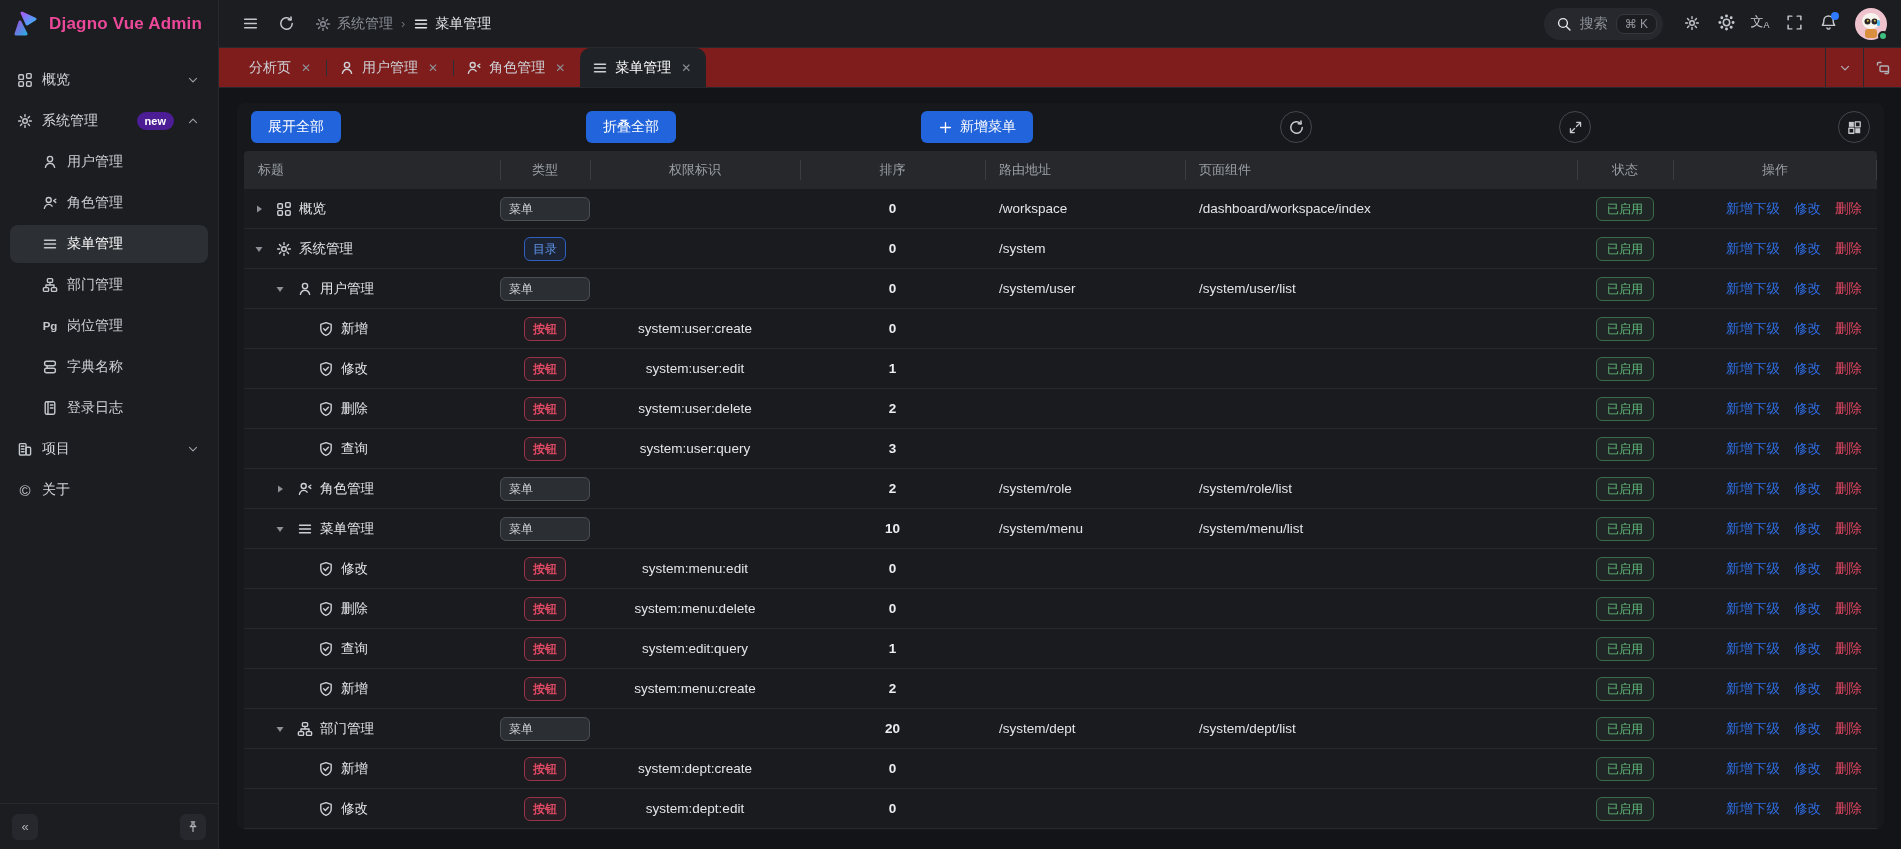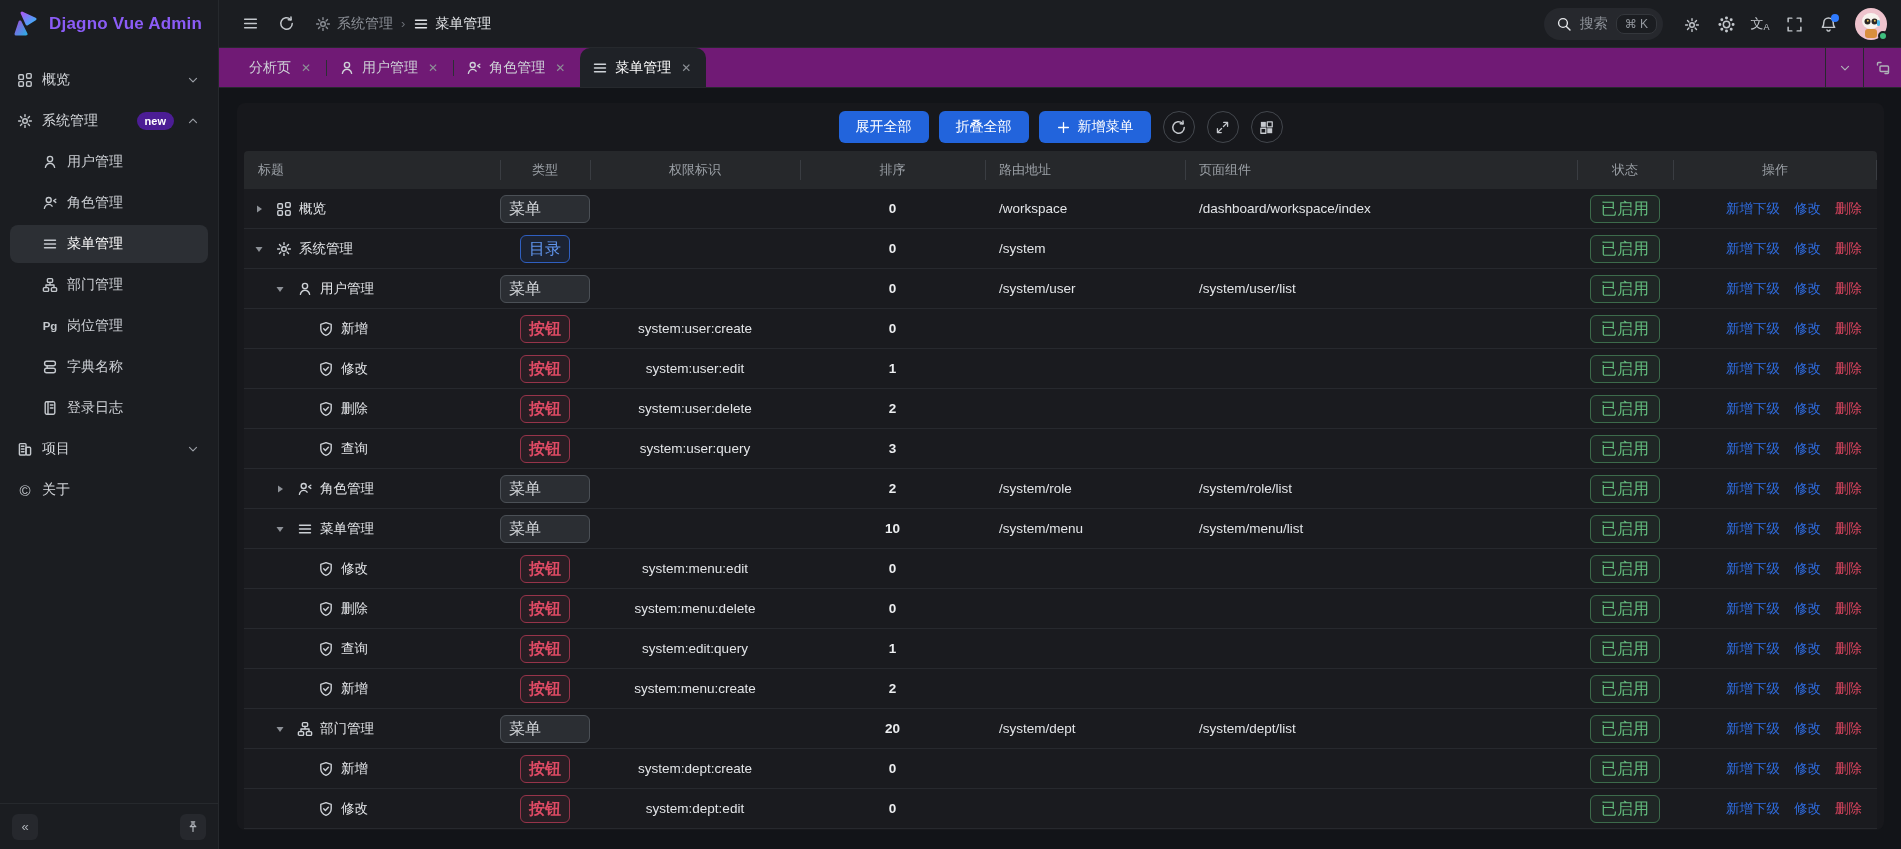--- a/index.html
+++ b/index.html
@@ -3,82 +3,82 @@
 <meta charset="utf-8">
 <style>
   * { margin:0; padding:0; box-sizing:border-box; }
   html,body { background:#0d0f12; }
   body { font-family:"Liberation Sans","DejaVu Sans",sans-serif; }
   .app { position:relative; width:1901px; height:849px; background:#121418; overflow:hidden; color:#e5e7ea; }
 
   
   .sidebar { position:absolute; left:0; top:0; width:219px; height:849px; background:#1b1d21; border-right:1px solid #26292d; display:flex; flex-direction:column; }
   .logo-row { height:48px; display:flex; align-items:center; padding:0 13px; gap:8px; flex:0 0 auto; }
-  .logo-title { font-size:17px; font-weight:bold; color:#8b5cf6; letter-spacing:.2px; white-space:nowrap; }
+  .logo-title { font-size:17px; font-weight:bold; color:#ec4899; letter-spacing:.2px; white-space:nowrap; }
   .menu { flex:1 1 auto; padding:10px 0 0; overflow:hidden; }
   .mi { height:38px; margin:3px 10px; padding:0 8px 0 6px; border-radius:8px; display:flex; align-items:center; gap:8px; font-size:14px; color:#d3d6da; cursor:pointer; }
   .mi .ic { width:18px; height:18px; display:flex; align-items:center; justify-content:center; color:#c4c8cd; flex:0 0 auto; }
   .mi.sub { padding-left:31px; color:#cdd0d5; }
   .mi.active { background:#2c2f34; color:#ffffff; }
   .mi .chev { margin-left:auto; color:#9a9ea5; display:flex; }
   .badge-new { margin-left:auto; background:#4c1d95; color:#fff; font-size:11px; line-height:18px; padding:0 8px; border-radius:9px; font-weight:bold; }
   .badge-new + .chev { margin-left:4px; }
   .side-footer { flex:0 0 auto; height:46px; border-top:1px solid #26292d; display:flex; align-items:center; justify-content:space-between; padding:0 12px; }
   .foot-btn { width:26px; height:26px; border-radius:6px; background:#26282d; color:#aeb2b8; display:flex; align-items:center; justify-content:center; font-size:13px; cursor:pointer; }
 
   
   .main { position:absolute; left:219px; top:0; width:1682px; height:849px; }
   .hdr { height:48px; background:#1b1d21; border-bottom:1px solid #26292d; display:flex; align-items:center; padding:0 14px 0 16px; gap:6px; }
   .hbtn { width:30px; height:30px; border-radius:6px; display:flex; align-items:center; justify-content:center; color:#c3c7cc; cursor:pointer; }
   .crumbs { display:flex; align-items:center; gap:8px; margin-left:8px; font-size:14px; }
   .crumb { display:flex; align-items:center; gap:6px; color:#8b8f96; cursor:pointer; }
   .crumb.cur { color:#e4e6e9; }
   .crumb-sep { color:#6b6f76; font-size:13px; }
-  .hdr-right { margin-left:auto; display:flex; align-items:flex-end; gap:4px; }
+  .hdr-right { margin-left:auto; display:flex; align-items:flex-start; gap:4px; }
   .search-pill { height:32px; background:#26282d; border-radius:16px; display:flex; align-items:center; gap:8px; padding:0 6px 0 12px; margin-right:10px; cursor:pointer; }
   .search-pill .ph { color:#8b8f96; font-size:14px; }
   .kbd { background:#1b1d21; border:1px solid #34373c; color:#9599a0; font-size:12px; border-radius:8px; padding:2px 8px; }
   .bell-wrap { position:relative; }
   .bell-dot { position:absolute; top:4px; right:4px; width:8px; height:8px; border-radius:50%; background:#2f7bff; }
   .avatar { position:relative; width:32px; height:32px; margin-left:8px; cursor:pointer; }
   .avatar .dot { position:absolute; right:-1px; bottom:-1px; width:10px; height:10px; border-radius:50%; background:#3fbf7f; border:2px solid #1b1d21; }
 
   
-  .tabbar { height:40px; background:#701a75; border-bottom:1px solid #26292d; display:flex; align-items:stretch; }
+  .tabbar { height:40px; background:#7f1d1d; border-bottom:1px solid #26292d; display:flex; align-items:stretch; }
   .tabs { display:flex; align-items:stretch; padding-left:18px; flex:1 1 auto; }
   .tab { display:flex; align-items:center; gap:7px; padding:0 12px; font-size:14px; color:#cfd3d8; cursor:pointer; white-space:nowrap; }
   .tab .ic { display:flex; color:#cfd3d8; }
   .tab .x { color:#8d9197; font-size:12px; padding:2px 3px; border-radius:4px; }
   .tab.active { background:#1f2227; border-radius:10px 10px 0 0; color:#ffffff; }
   .tab-sep { width:1px; height:16px; background:#2c2f34; align-self:center; }
   .tab-ctrl { width:38px; border-left:1px solid #26292d; display:flex; align-items:center; justify-content:center; color:#aeb2b8; cursor:pointer; flex:0 0 auto; }
 
   
   .content { height:761px; padding:15px 17px 0 18px; }
   .card { background:#17181c; border-radius:8px; height:727px; overflow:hidden; }
-  .card-toolbar { height:48px; display:flex; align-items:center; justify-content:center; gap:10px; padding:0 14px; }
+  .card-toolbar { height:48px; display:flex; align-items:center; justify-content:space-between; gap:10px; padding:0 14px; }
   .btn-pri { height:32px; background:#2264dc; color:#fff; border:none; border-radius:6px; font-size:14px; padding:0 17px; display:flex; align-items:center; gap:7px; cursor:pointer; font-family:inherit; }
   .circ { width:32px; height:32px; border-radius:50%; border:1px solid #43474d; color:#c6c9ce; display:flex; align-items:center; justify-content:center; cursor:pointer; margin-left:2px; background:transparent; }
 
   .tbl { padding:0 7px; }
   .gridrow { display:grid; grid-template-columns:256px 90px 210px 185px 200px 392px 96px 204px; align-items:center; }
   .thead { height:38px; background:#26282b; border-radius:4px 4px 0 0; color:#9ba0a6; font-size:13px; }
   .th { position:relative; height:100%; display:flex; align-items:center; justify-content:center; }
   .th.left { justify-content:flex-start; padding-left:14px; }
   .th:not(:first-child)::before, .th:last-child::after { content:""; position:absolute; left:0; top:9px; width:1px; height:20px; background:#3a3d42; }
   .th:last-child::after { left:auto; right:0; }
   .tr { height:40px; background:#1a1b1f; border-bottom:1px solid #27292e; font-size:13.5px; color:#e3e5e8; }
   .c { display:flex; align-items:center; justify-content:center; }
   .c.left { justify-content:flex-start; padding-left:14px; }
   .c.num { font-weight:bold; color:#eceef0; }
   .title-cell { display:flex; align-items:center; padding-left:10px; }
   .indent { flex:0 0 auto; }
   .arr { width:21px; flex:0 0 auto; display:flex; align-items:center; color:#8d9197; cursor:pointer; }
   .row-ic { width:17px; height:17px; margin-right:7px; display:flex; align-items:center; justify-content:center; color:#cdd1d6; flex:0 0 auto; }
-  .tag { font-size:16px; line-height:1; padding:5px 8px; border-radius:6px; border:1px solid; white-space:nowrap; }
+  .tag { font-size:12px; line-height:1; padding:5px 8px; border-radius:6px; border:1px solid; white-space:nowrap; }
   .tag.menu { color:#d3d6da; border-color:#4b5056; background:#2b2e33; }
   .tag.dir  { color:#6095ee; border-color:#2f5fc0; background:rgba(47,95,192,.12); }
   .tag.btn  { color:#de4a64; border-color:#97344a; background:rgba(222,74,100,.08);font-weight:bold; }
   .tag.status { color:#63bb7d; border-color:#3c6b4b; background:rgba(99,187,125,.07); padding:5px 10px; }
   .ops { display:flex; align-items:center; justify-content:flex-end; gap:14px; padding-right:15px; font-size:13.5px; }
   .lnk { color:#2f6ce0; cursor:pointer; white-space:nowrap; }
   .lnk.danger { color:#df4560; }
   svg { display:block; }
 </style>
 </head>

